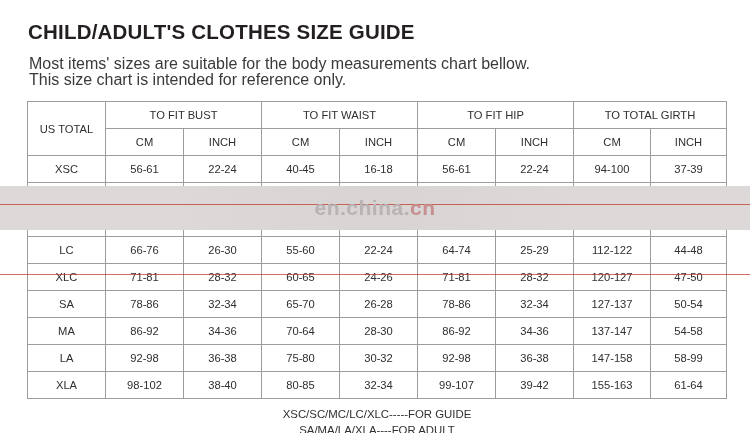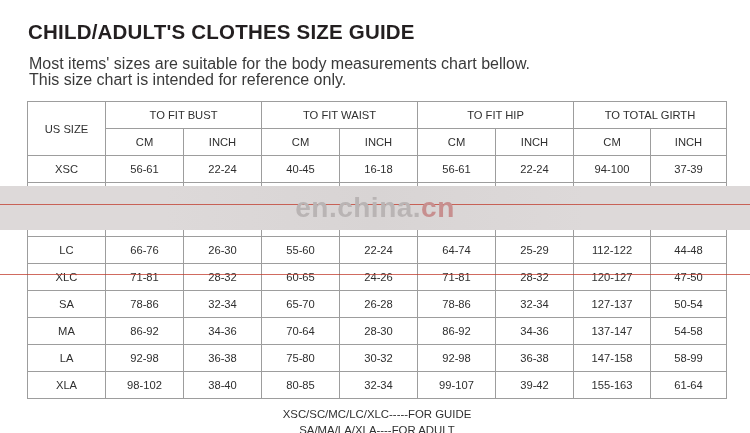--- a/index.html
+++ b/index.html
@@ -72,21 +72,21 @@
   }
   .watermark {
     position: absolute;
     left: 0;
     top: 186px;
     width: 750px;
     height: 44px;
     display: flex;
     align-items: center;
     justify-content: center;
-    font-size: 28px;
+    font-size: 21px;
     font-weight: bold;
     color: #b9b4b4;
     letter-spacing: 0.5px;
   }
   .watermark .cn { color: #c78f8f; }
   .redline {
     position: absolute;
     left: 0;
     width: 750px;
     height: 1px;
@@ -124,21 +124,21 @@
         <col style="width:78px">
       <col style="width:78px">
         <col style="width:78px">
       <col style="width:78px">
         <col style="width:78px">
       <col style="width:77px">
         <col style="width:76px">
     </colgroup>
     <thead>
       <tr class="hdr-main">
-        <th rowspan="2">US SIZE</th>
+        <th rowspan="2">US TOTAL</th>
         <th colspan="2">TO FIT BUST</th>
         <th colspan="2">TO FIT WAIST</th>
         <th colspan="2">TO FIT HIP</th>
         <th colspan="2">TO TOTAL GIRTH</th>
       </tr>
       <tr>
         <th>CM</th>
         <th>INCH</th>
         <th>CM</th>
         <th>INCH</th>

